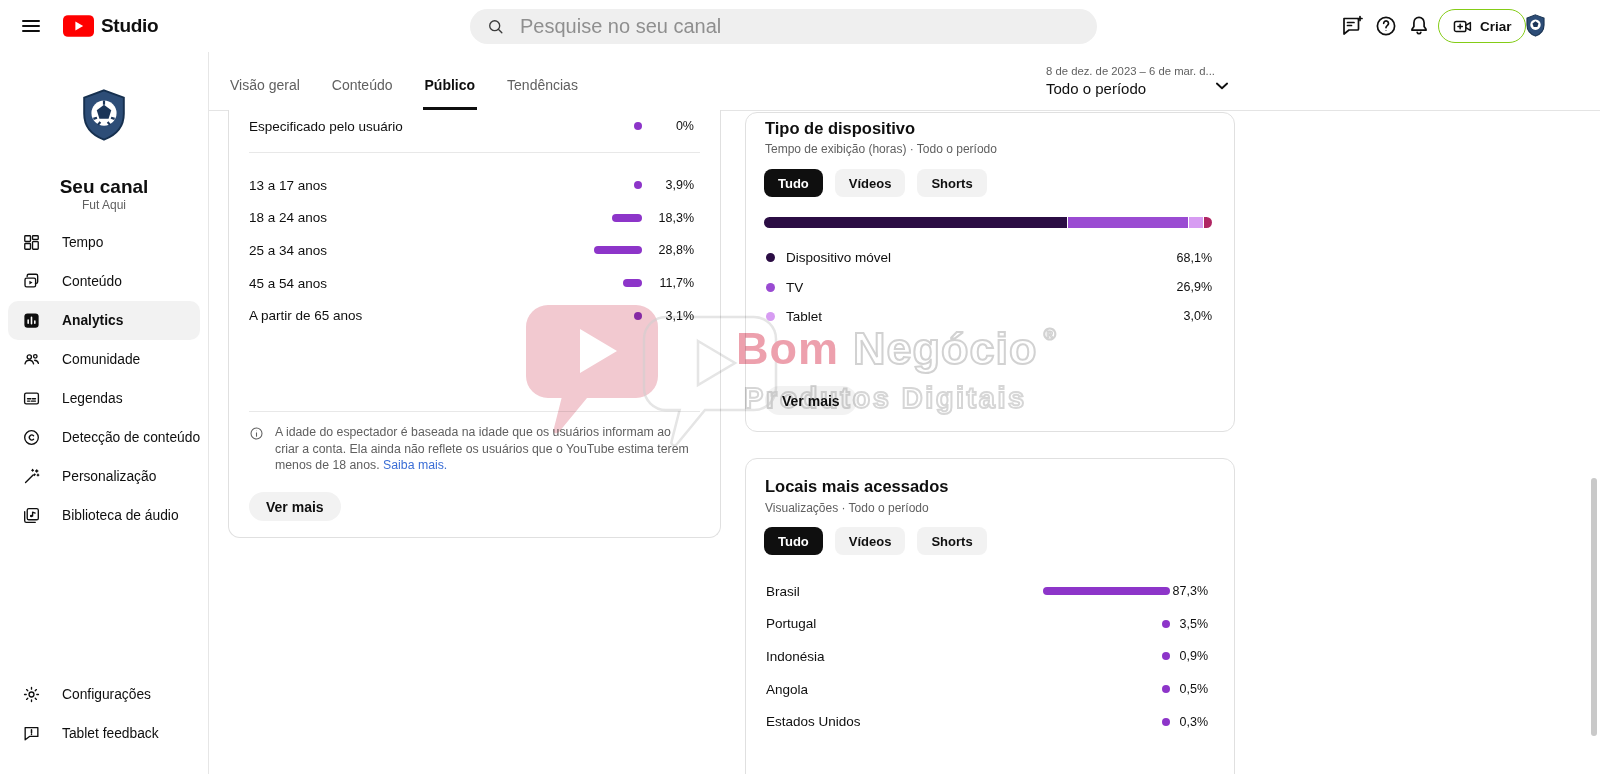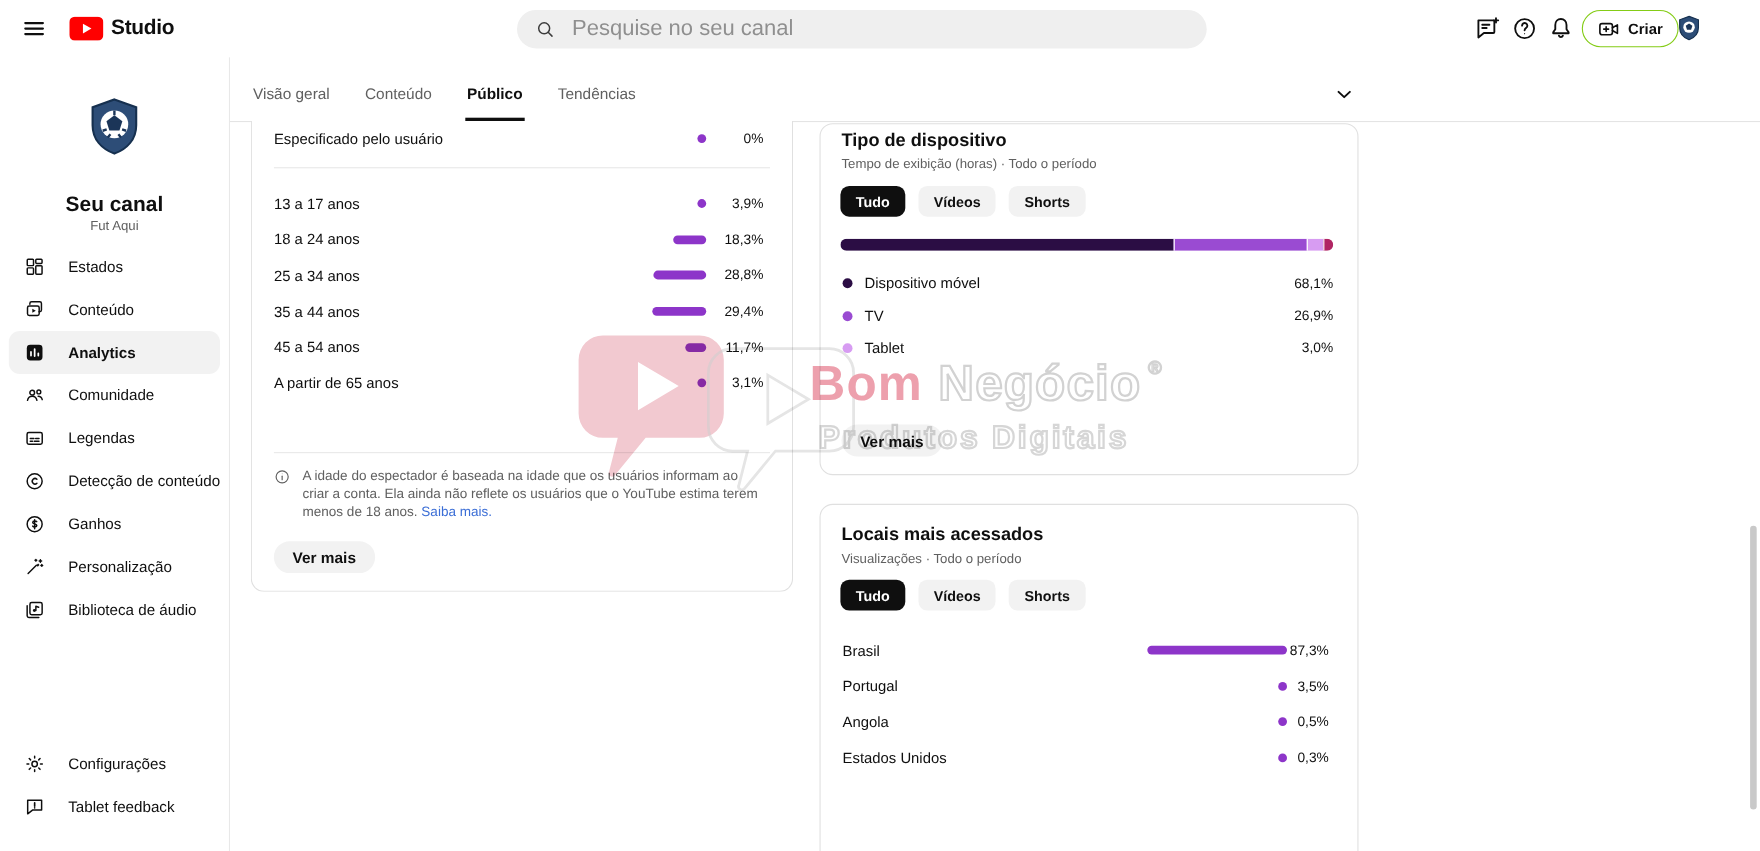--- a/index.html
+++ b/index.html
@@ -188,21 +188,21 @@
 
     <div class="sitem">
           <span class="icon">
             <svg viewBox="0 0 24 24" fill="none" stroke="currentColor" stroke-width="1.7" stroke-linecap="round" stroke-linejoin="round">
               <rect x="3.5" y="3.5" width="7.2" height="7.2" rx="1"></rect>
               <rect x="13.3" y="3.5" width="7.2" height="4.7" rx="1"></rect>
               <rect x="13.3" y="10.8" width="7.2" height="9.7" rx="1"></rect>
               <rect x="3.5" y="13.3" width="7.2" height="7.2" rx="1"></rect>
             </svg>
           </span>
-          <span class="slabel">Estados</span>
+          <span class="slabel">Tempo</span>
         </div>
         <div class="sitem">
           <span class="icon">
             <svg viewBox="0 0 24 24" fill="none" stroke="currentColor" stroke-width="1.7" stroke-linecap="round" stroke-linejoin="round">
               <path d="M6.5 5.7v-.8a2 2 0 0 1 2-2h9.3a2 2 0 0 1 2 2v7.5a2 2 0 0 1-2 2h-.8"></path>
               <rect x="3.8" y="7.8" width="13.4" height="11" rx="2"></rect>
               <path d="m9.3 10.9 4 2.4-4 2.4z" fill="currentColor" stroke="none"></path>
             </svg>
           </span>
           <span class="slabel">Conteúdo</span>
@@ -241,29 +241,20 @@
             <svg viewBox="0 0 24 24" fill="none" stroke="currentColor" stroke-width="1.7" stroke-linecap="round" stroke-linejoin="round">
               <circle cx="12" cy="12" r="8.6"></circle>
               <path d="M14.6 9.8a3.1 3.1 0 1 0 0 4.4"></path>
             </svg>
           </span>
           <span class="slabel">Detecção de conteúdo</span>
         </div>
         <div class="sitem">
           <span class="icon">
             <svg viewBox="0 0 24 24" fill="none" stroke="currentColor" stroke-width="1.7" stroke-linecap="round" stroke-linejoin="round">
-              <circle cx="12" cy="12" r="8.6"></circle>
-              <path d="M12 6.8v10.4M14.4 9.1c-.6-1-4.5-1.4-4.6.9-.1 2.2 4.8 1.3 4.7 3.6-.1 2.2-4 1.9-4.7.6"></path>
-            </svg>
-          </span>
-          <span class="slabel">Ganhos</span>
-        </div>
-        <div class="sitem">
-          <span class="icon">
-            <svg viewBox="0 0 24 24" fill="none" stroke="currentColor" stroke-width="1.7" stroke-linecap="round" stroke-linejoin="round">
               <path d="M4.5 19.5 14 10"></path>
               <path d="m14 10 1.6 1.6 2-2L16 8z" fill="currentColor" stroke="none"></path>
               <path d="M18.6 3.6v2.8M17.2 5h2.8M20.2 9.2v2M19.2 10.2h2M13.4 3.2v2M12.4 4.2h2"></path>
             </svg>
           </span>
           <span class="slabel">Personalização</span>
         </div>
         <div class="sitem">
           <span class="icon">
             <svg viewBox="0 0 24 24" fill="none" stroke="currentColor" stroke-width="1.7" stroke-linecap="round" stroke-linejoin="round">
@@ -302,20 +293,24 @@
 
   <main class="main">
     <div class="tabbar">
       <div class="tabs">
 
       <div class="tab">Visão geral</div>
           <div class="tab">Conteúdo</div>
           <div class="tab active">Público</div>
           <div class="tab">Tendências</div>
         </div>
+      <div class="datepicker">
+        <div class="dp-range">8 de dez. de 2023 – 6 de mar. d...</div>
+        <div class="dp-period">Todo o período</div>
+      </div>
       <span class="icon chev">
           <svg viewBox="0 0 24 24" fill="none" stroke="currentColor" stroke-width="1.7" stroke-linecap="round" stroke-linejoin="round">
             <path d="m6.4 9.3 5.6 5.2 5.6-5.2" stroke-width="2"></path>
           </svg>
         </span>
     </div>
 
     <section class="card age-card">
       <div class="mrow toprow">
         <span class="mlabel">Especificado pelo usuário</span>
@@ -342,27 +337,20 @@
             <span class="mval">18,3%</span>
           </div>
           <div class="mrow">
             <span class="mlabel">25 a 34 anos</span>
             <span class="bw">
               <span class="mbar" style="width: 48px;"></span>
             </span>
             <span class="mval">28,8%</span>
           </div>
           <div class="mrow">
-            <span class="mlabel">35 a 44 anos</span>
-            <span class="bw">
-              <span class="mbar" style="width: 49px;"></span>
-            </span>
-            <span class="mval">29,4%</span>
-          </div>
-          <div class="mrow">
             <span class="mlabel">45 a 54 anos</span>
             <span class="bw">
               <span class="mbar" style="width: 19.5px;"></span>
             </span>
             <span class="mval">11,7%</span>
           </div>
           <div class="mrow">
             <span class="mlabel">A partir de 65 anos</span>
             <span class="bw">
               <span class="mbar dot"></span>
@@ -438,20 +426,27 @@
               <span class="mbar" style="width: 127px;"></span>
             </span>
             <span class="mval">87,3%</span>
           </div>
           <div class="mrow">
             <span class="mlabel">Portugal</span>
             <span class="bw">
               <span class="mbar dot"></span>
             </span>
             <span class="mval">3,5%</span>
+          </div>
+          <div class="mrow">
+            <span class="mlabel">Indonésia</span>
+            <span class="bw">
+              <span class="mbar dot"></span>
+            </span>
+            <span class="mval">0,9%</span>
           </div>
           <div class="mrow">
             <span class="mlabel">Angola</span>
             <span class="bw">
               <span class="mbar dot"></span>
             </span>
             <span class="mval">0,5%</span>
           </div>
           <div class="mrow">
             <span class="mlabel">Estados Unidos</span>

